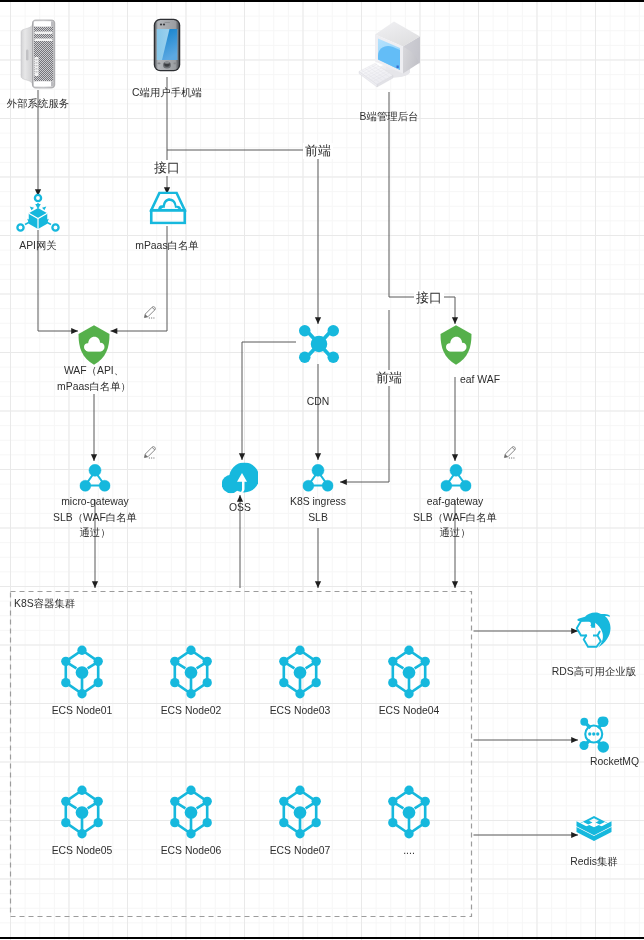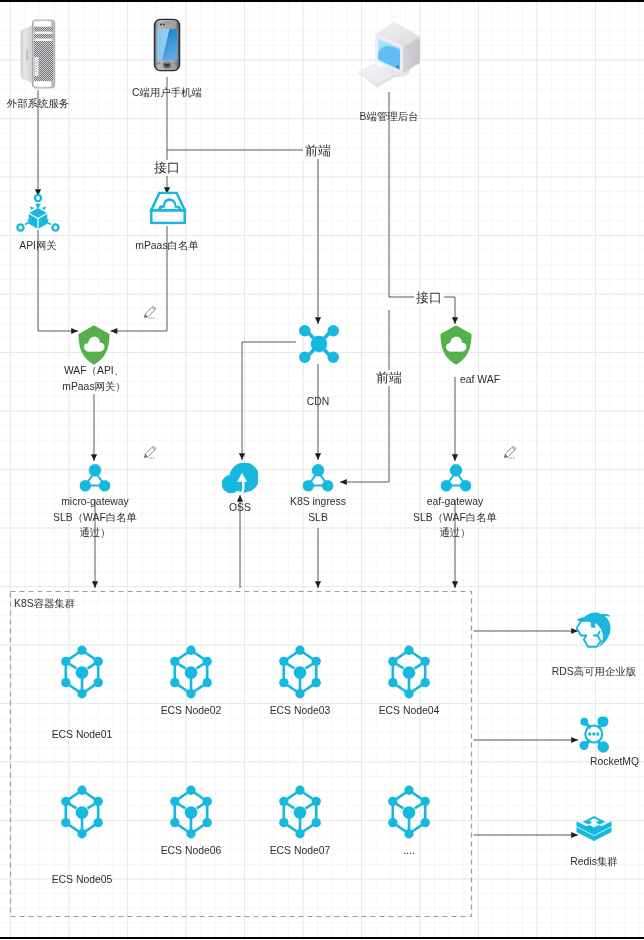--- a/index.html
+++ b/index.html
@@ -307,21 +307,21 @@
              M42,64 L42,96" fill="none"></path>
     <circle cx="42" cy="10" r="9.2" stroke="none"></circle>
     <circle cx="10" cy="32" r="9.2" stroke="none"></circle>
     <circle cx="74" cy="32" r="9.2" stroke="none"></circle>
     <circle cx="10" cy="74" r="9.2" stroke="none"></circle>
     <circle cx="74" cy="74" r="9.2" stroke="none"></circle>
     <circle cx="42" cy="96" r="9.2" stroke="none"></circle>
     <circle cx="42" cy="54" r="12.5" stroke="none"></circle>
   </g>
       </svg>
-      <div class="lbl" style="left: 82px; top: 703px; margin-top: 24px;">ECS Node01</div>
+      <div class="lbl" style="left: 82px; top: 703px;">ECS Node01</div>
       <svg class="node-icon" width="42" height="54" viewBox="0.5 0 83 106" style="left: 191px; top: 671.5px;">
   <g fill="#16b8dd" stroke="#16b8dd" stroke-width="5.2" stroke-linecap="butt">
     <path d="M42,10 L10,32 M42,10 L74,32 M10,32 L10,74 M74,32 L74,74
              M10,74 L42,96 M74,74 L42,96 M12,34 L31,46 M72,34 L53,46
              M42,64 L42,96" fill="none"></path>
     <circle cx="42" cy="10" r="9.2" stroke="none"></circle>
     <circle cx="10" cy="32" r="9.2" stroke="none"></circle>
     <circle cx="74" cy="32" r="9.2" stroke="none"></circle>
     <circle cx="10" cy="74" r="9.2" stroke="none"></circle>
     <circle cx="74" cy="74" r="9.2" stroke="none"></circle>
@@ -367,21 +367,21 @@
              M42,64 L42,96" fill="none"></path>
     <circle cx="42" cy="10" r="9.2" stroke="none"></circle>
     <circle cx="10" cy="32" r="9.2" stroke="none"></circle>
     <circle cx="74" cy="32" r="9.2" stroke="none"></circle>
     <circle cx="10" cy="74" r="9.2" stroke="none"></circle>
     <circle cx="74" cy="74" r="9.2" stroke="none"></circle>
     <circle cx="42" cy="96" r="9.2" stroke="none"></circle>
     <circle cx="42" cy="54" r="12.5" stroke="none"></circle>
   </g>
       </svg>
-      <div class="lbl" style="left: 82px; top: 872px;">ECS Node05</div>
+      <div class="lbl" style="left: 82px; top: 843px;">ECS Node05</div>
       <svg class="node-icon" width="42" height="54" viewBox="0.5 0 83 106" style="left: 191px; top: 811.5px;">
   <g fill="#16b8dd" stroke="#16b8dd" stroke-width="5.2" stroke-linecap="butt">
     <path d="M42,10 L10,32 M42,10 L74,32 M10,32 L10,74 M74,32 L74,74
              M10,74 L42,96 M74,74 L42,96 M12,34 L31,46 M72,34 L53,46
              M42,64 L42,96" fill="none"></path>
     <circle cx="42" cy="10" r="9.2" stroke="none"></circle>
     <circle cx="10" cy="32" r="9.2" stroke="none"></circle>
     <circle cx="74" cy="32" r="9.2" stroke="none"></circle>
     <circle cx="10" cy="74" r="9.2" stroke="none"></circle>
     <circle cx="74" cy="74" r="9.2" stroke="none"></circle>
@@ -421,21 +421,21 @@
       </svg>
       <div class="lbl" style="left: 409px; top: 843px;">....</div>
     </div>
 
   <div class="lbl" style="left:38px;top:95.5px;">外部系统服务</div>
   <div class="lbl" style="left:167px;top:85px;">C端用户手机端</div>
   <div class="lbl" style="left:389px;top:109px;">B端管理后台</div>
   <div class="lbl" style="left:38px;top:238px;text-align:right;">API网关</div>
   <div class="lbl" style="left:167px;top:238px;">mPaas白名单</div>
   <div class="lbl" style="left:94px;top:363px;">WAF（API、
-mPaas网关）</div>
+mPaas白名单）</div>
   <div class="lbl" style="left:318px;top:372px;margin-top:22px;">CDN</div>
   <div class="lbl" style="left:480px;top:372px;">eaf WAF</div>
   <div class="lbl" style="left:95px;top:494px;">micro-gateway
 SLB（WAF白名单
 通过）</div>
   <div class="lbl" style="left:240px;top:500px;">OSS</div>
   <div class="lbl" style="left:318px;top:494px;">K8S ingress
 SLB</div>
   <div class="lbl" style="left:455px;top:494px;">eaf-gateway
 SLB（WAF白名单

